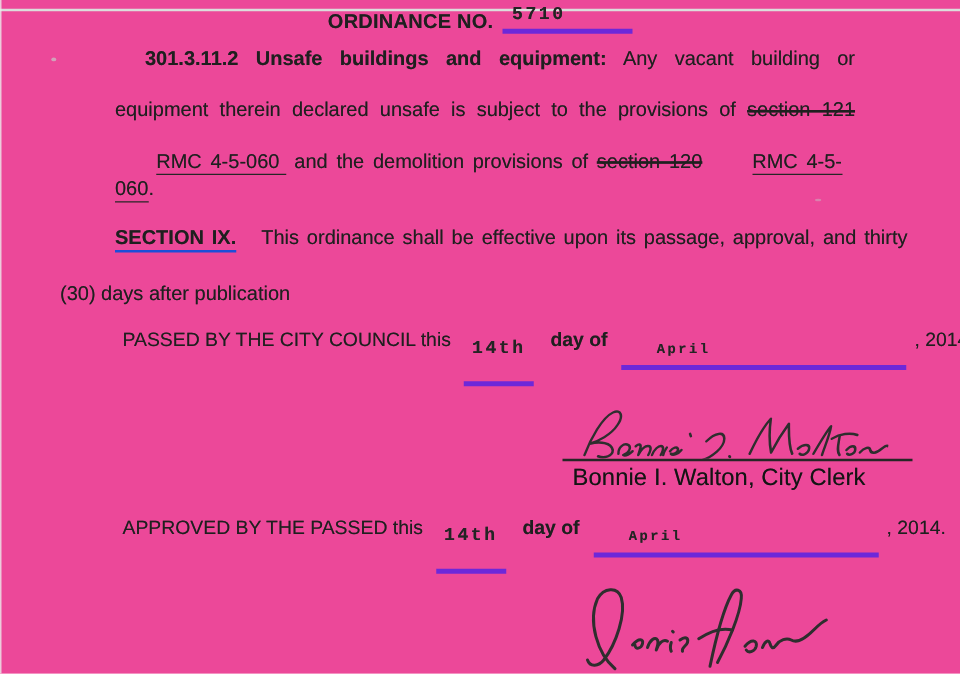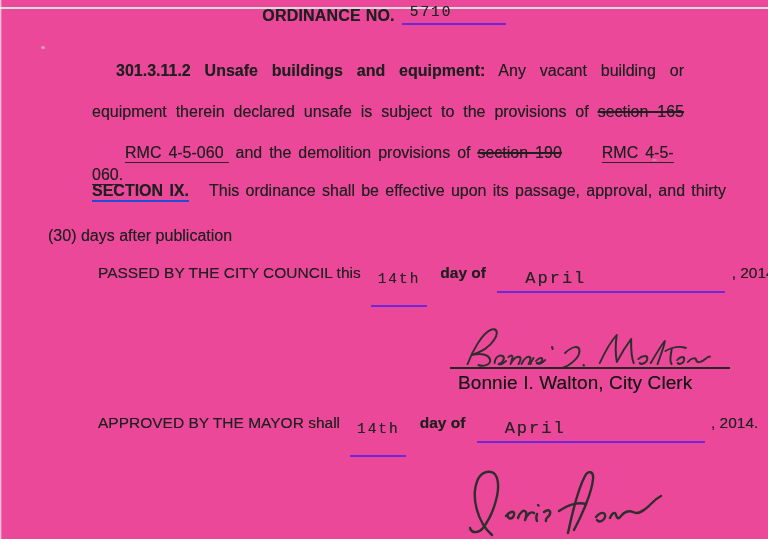--- a/index.html
+++ b/index.html
@@ -18,47 +18,47 @@
   .scan-left-edge { position:absolute; top:0; left:0; width:2px; height:539px;
                     background:linear-gradient(to right,#ececec,rgba(255,255,255,0)); }
   .speck { position:absolute; background:#c7c7c7; border-radius:50%; opacity:.7; }
   .speck-a { left:41px; top:46px; width:4px; height:3px; }
   .speck-b { left:652px; top:159px; width:5px; height:2px; opacity:.45; }
 
   
   .title-row { position:absolute; left:0; top:4px; width:768px;
                display:flex; justify-content:center; align-items:flex-end; }
   .title-label { font-weight:bold; font-size:16px; letter-spacing:.2px; }
-  .blank-slot { display:inline-block; border-bottom:2px solid #6d28d9;
+  .blank-slot { display:inline-block; border-bottom:4px solid #6d28d9;
                 font-family:"Liberation Mono","DejaVu Sans Mono",monospace;
-                font-size:14.5px; letter-spacing:2px; color:#242424; }
+                font-size:14.5px; letter-spacing:2px; color:#242424;font-weight:bold; }
   .title-slot { width:104px; padding:0 0 3px 8px; margin-left:7px; }
 
   
-  .para { position:absolute; left:92px; top:60px; width:592px; font-size:16px; line-height:22px; }
+  .para { position:absolute; left:92px; top:37px; width:592px; font-size:16px; line-height:22px; }
   .pline { margin-bottom:19px; white-space:normal; }
   .jline { text-align:justify; text-align-last:justify; }
   .indent1 { padding-left:24px; }
   .b { font-weight:bold; }
   .strike { text-decoration:line-through; text-decoration-thickness:1.6px; }
   .uline { border-bottom:1.6px solid #262626; padding-bottom:1px;margin-left:33px; }
   .pad-r { padding-right:5px; }
   .line3 { word-spacing:2.5px; }
 
   
   .section-block { position:absolute; left:48px; top:180px; width:678px; font-size:16px; line-height:22px; }
   .section-heading { font-weight:bold; border-bottom:2px solid #1d4ed8; padding-bottom:1px; margin-right:14px; }
   .section-line2 { margin-top:23px; text-align:left; }
 
   
   .fill-row { position:absolute; left:98px; font-size:15.5px; line-height:20px; white-space:nowrap; }
   .row-passed { top:263px; }
   .row-approved { top:413px; }
   .day-slot { width:56px; text-align:center; vertical-align:-5px; padding-bottom:16px; font-size:14.5px; margin-left:6px; }
-  .month-slot { width:228px; text-align:left; vertical-align:-5px; padding:0 0 2px 28px; font-size:17px; margin-left:5px; }
+  .month-slot { width:228px; text-align:left; vertical-align:-5px; padding:0 0 2px 28px; font-size:11px; margin-left:5px; }
   .mid-label { margin:0 2px 0 9px;font-weight:bold; }
   .suffix-label { margin-left:2px; }
 
   
   .sig-block { position:absolute; }
   .sig-clerk { left:450px; top:327px; width:280px; }
   .sig-mayor { left:446px; top:468px; width:286px; }
   .sig-svg { display:block; }
   .sig-svg path { fill:none; stroke:#2e2e2e; stroke-linecap:round; stroke-linejoin:round; }
   .clerk-script { margin-left:12px; transform:skewX(-8deg); }
@@ -82,26 +82,26 @@
     <span class="blank-slot title-slot"><span>5710</span></span>
   </div>
 
   <div class="para">
     <div class="pline jline indent1">
       <span class="b">301.3.11.2 Unsafe buildings and equipment:</span>
       <span>Any vacant building or</span>
     </div>
     <div class="pline jline">
       <span>equipment therein declared unsafe is subject to the provisions of</span>
-      <span class="strike">section 165</span>
+      <span class="strike">section 121</span>
     </div>
     <div class="pline line3">
       <span class="uline pad-r">RMC 4-5-060</span>
       <span>and the demolition provisions of</span>
-      <span class="strike">section 190</span>
+      <span class="strike">section 120</span>
       <span class="uline">RMC 4-5-060</span><span>.</span>
     </div>
   </div>
 
   <div class="section-block">
     <div class="jline indent1" style="padding-left:44px;">
       <span class="section-heading">SECTION IX.</span>
       <span>This ordinance shall be effective upon its passage, approval, and thirty</span>
     </div>
     <div class="section-line2">(30) days after publication</div>
@@ -132,21 +132,21 @@
       <path stroke-width="2" d="M210,22 C210,28 209,34 212,37"></path>
       <path stroke-width="2" d="M204,24 C210,20 218,19 224,21"></path>
       <path stroke-width="2" d="M217,33 C220,29 224,29 224,33 C224,36 220,38 218,36"></path>
       <path stroke-width="2" d="M228,35 C231,31 235,30 236,33 C237,36 241,36 245,32 C247,30 249,29 250,30"></path>
     </svg>
     <div class="sig-rule"></div>
     <div class="sig-caption">Bonnie I. Walton, City Clerk</div>
   </div>
 
   <div class="fill-row row-approved">
-    <span>APPROVED BY THE MAYOR shall</span>
+    <span>APPROVED BY THE PASSED this</span>
     <span class="blank-slot day-slot"><span>14th</span></span>
     <span class="mid-label">day of</span>
     <span class="blank-slot month-slot"><span>April</span></span>
     <span class="suffix-label">, 2014.</span>
   </div>
 
   <div class="sig-block sig-mayor">
     <svg class="sig-svg mayor-script" width="230" height="71" viewBox="0 0 230 71" aria-label="Denis Law">
       <path stroke-width="2.4" d="M30,67 C16,55 8,29 16,11 C21,2 32,1 35,10 C39,23 31,47 21,60 C17,65 10,66 8,60"></path>
       <path stroke-width="2.4" d="M44,48 C49,42 53,43 52,47 C51,51 46,52 46,48"></path>

